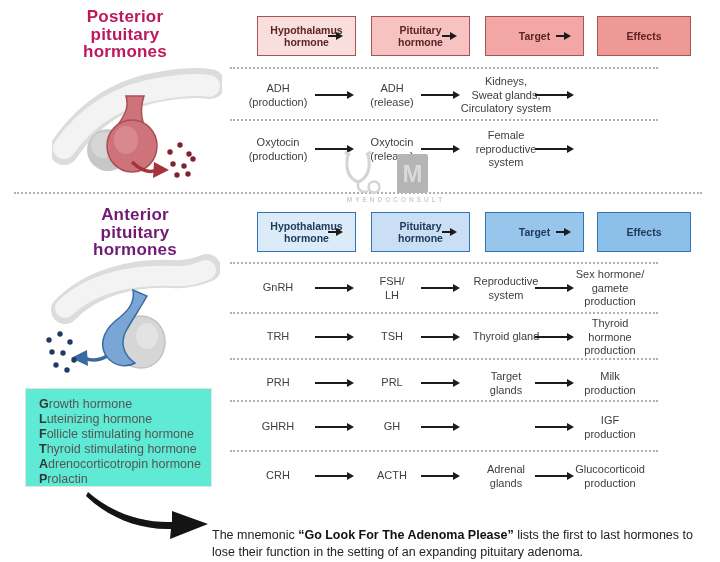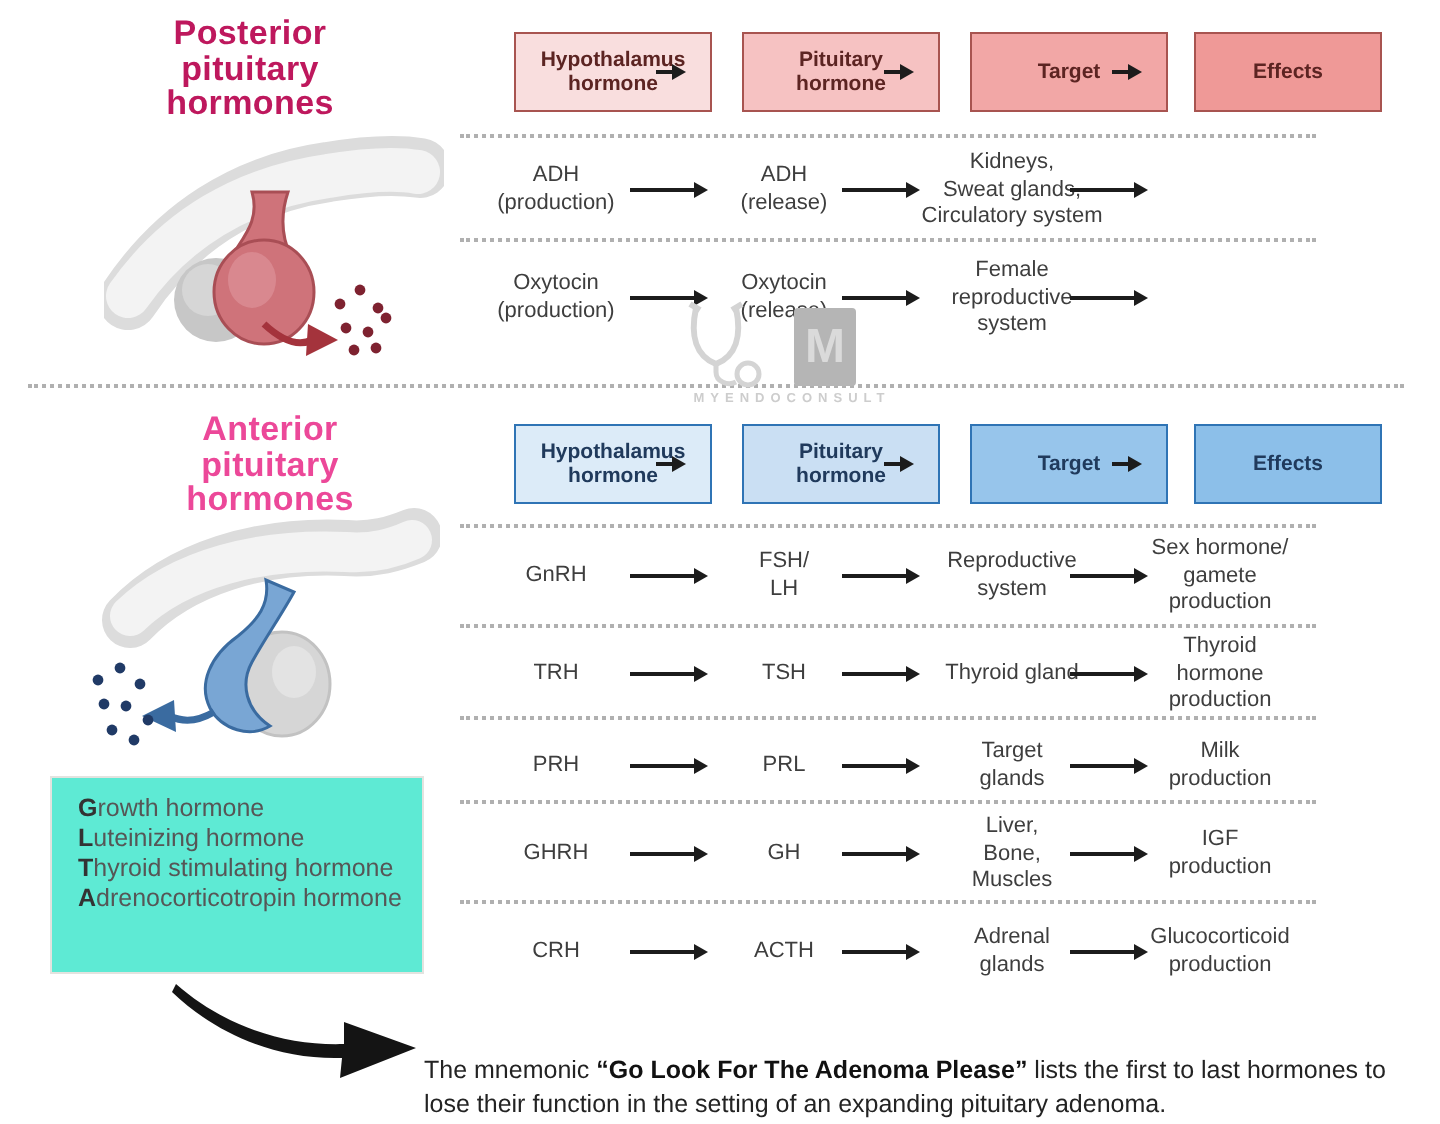--- a/index.html
+++ b/index.html
@@ -3,21 +3,21 @@
 <meta charset="utf-8">
 <style>
   * { margin:0; padding:0; box-sizing:border-box; }
   html,body { background:#fff; }
   .canvas { position:relative; width:720px; height:562px; background:#ffffff;
             font-family:"Liberation Sans", sans-serif; overflow:hidden; }
 
   .sec-title { position:absolute; text-align:center; font-weight:700;
                font-size:17px; line-height:17.5px; white-space:pre-line; letter-spacing:.2px; }
   .post-title { left:58px; top:8px; width:134px; color:#be185d; }
-  .ant-title  { left:68px; top:206px; width:134px; color:#ec4899; }
+  .ant-title  { left:68px; top:206px; width:134px; color:#701a75; }
 
   .illus { position:absolute; }
   .post-illus { left:52px; top:52px; }
   .ant-illus  { left:35px; top:250px; }
 
   .flowtable { position:absolute; width:434px; }
   .ptable { left:228px; top:16px;  height:164px; }
   .atable { left:228px; top:212px; height:290px; }
 
   .hbox { position:absolute; top:0; height:40px; border:1.6px solid;
@@ -226,23 +226,20 @@
 production</div>
     </div>
 
     <div class="dot-sep" style="top:188px"></div>
 
     <div class="trow" style="top:192px;height:46px">
       <div class="cell c1">GHRH</div>
       <span class="arrow rarr ra1"></span>
       <div class="cell c2">GH</div>
       <span class="arrow rarr ra2"></span>
-      <div class="cell c3">Liver,
-Bone,
-Muscles</div>
       <span class="arrow rarr ra3"></span>
       <div class="cell c4">IGF
 production</div>
     </div>
 
     <div class="dot-sep" style="top:238px"></div>
 
     <div class="trow" style="top:241px;height:46px">
       <div class="cell c1">CRH</div>
       <span class="arrow rarr ra1"></span>
@@ -252,22 +249,24 @@
 glands</div>
       <span class="arrow rarr ra3"></span>
       <div class="cell c4">Glucocorticoid
 production</div>
     </div>
   </div>
 
   <div class="mn-box">
     <div class="mn-item"><b>G</b><span>rowth hormone</span></div>
     <div class="mn-item"><b>L</b><span>uteinizing hormone</span></div>
+    <div class="mn-item"><b>F</b><span>ollicle stimulating hormone</span></div>
     <div class="mn-item"><b>T</b><span>hyroid stimulating hormone</span></div>
     <div class="mn-item"><b>A</b><span>drenocorticotropin hormone</span></div>
+    <div class="mn-item"><b>P</b><span>rolactin</span></div>
   </div>
 
   <svg class="swoosh" width="128" height="52" viewBox="0 0 128 52">
     <path d="M2,3 C26,24 56,34 86,33 L86,22 L122,35 L84,50 L85,40 C52,41 22,28 0,7 Z" fill="#141414"></path>
   </svg>
 
   <div class="footnote">
     <span>The mnemonic </span><b>“Go Look For The Adenoma Please”</b><span> lists the first to last hormones to lose their function in the setting of an expanding pituitary adenoma.</span>
   </div>
 

